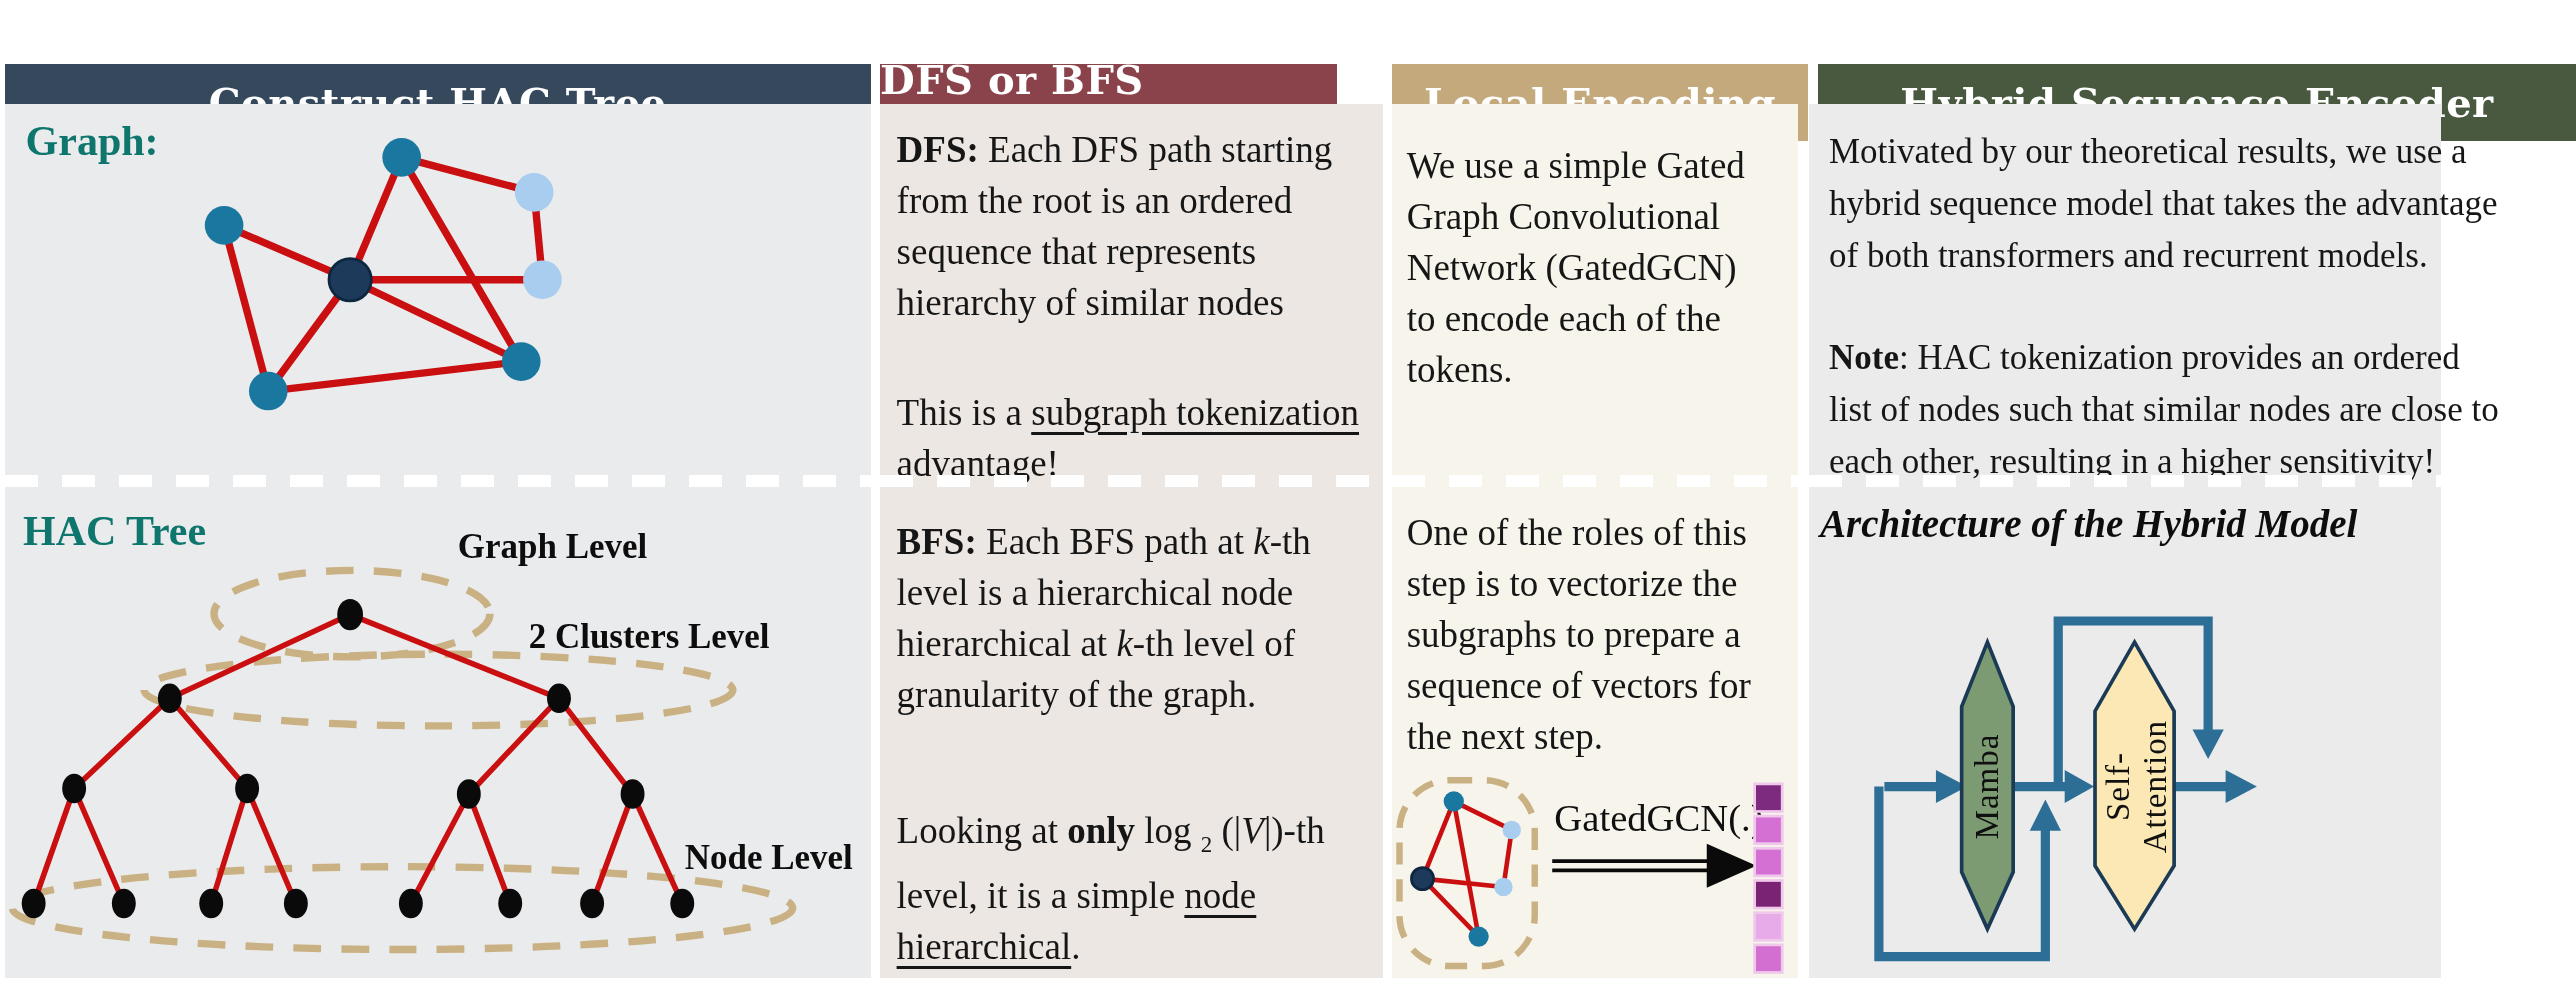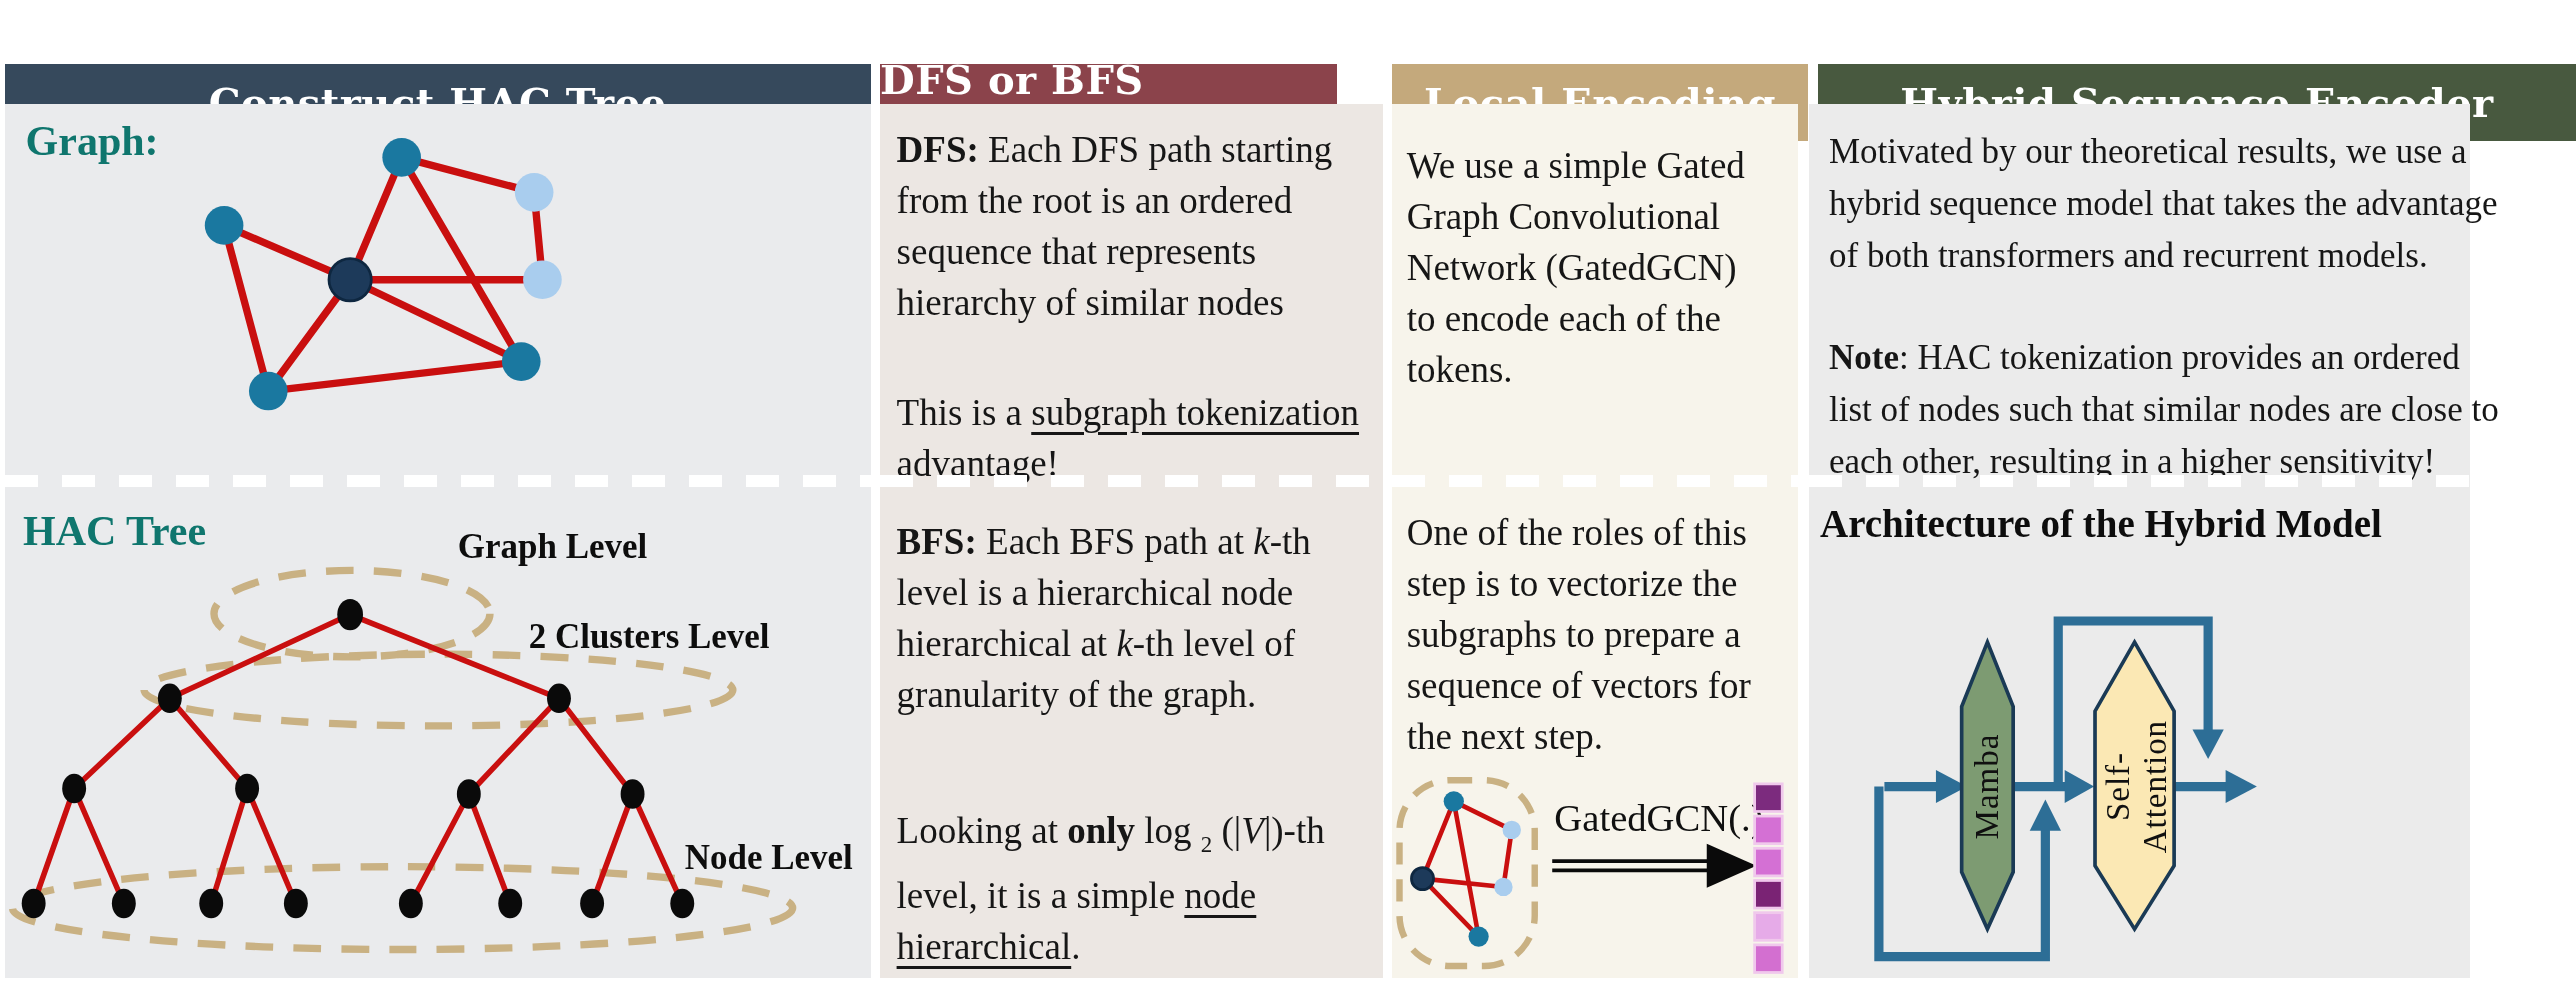--- a/index.html
+++ b/index.html
@@ -15,21 +15,21 @@
   .hdr{position:absolute;top:22px;height:77px;display:flex;align-items:center;justify-content:center;margin-top:42px;}
   .hdr span{font-family:"DejaVu Serif", serif;font-weight:bold;font-size:40px;color:#ffffff;letter-spacing:0.5px;}
   #hdr1{left:4.6px;width:866px;background:var(--header-navy);}
   #hdr2{left:880px;width:457px;background:var(--header-maroon);}
   #hdr3{left:1392px;width:416px;background:var(--header-tan);}
   #hdr4{left:1818px;width:758px;background:var(--header-green);}
   .panel{position:absolute;top:104px;height:874px;}
   #panel1{left:4.6px;width:866px;background:var(--panel1);}
   #panel2{left:880px;width:503px;background:var(--panel2);}
   #panel3{left:1392px;width:406px;background:var(--panel3);}
-  #panel4{left:1809px;width:632px;background:var(--panel4);padding-left:29px;}
+  #panel4{left:1809px;width:632px;background:var(--panel4);}
   .dashsep{position:absolute;top:371px;left:0;width:100%;height:12px;
     background:repeating-linear-gradient(90deg,#ffffff 0 33px, rgba(0,0,0,0) 33px 57px);}
   .biglabel{position:absolute;font-family:"Liberation Serif", serif;font-weight:bold;font-size:42px;color:#0f766e;}
   .rich{position:absolute;font-size:37px;line-height:51px;color:#161616;}
   .rich .ln{white-space:nowrap;}
   .rich-sm{font-size:35px;line-height:52px;}
   .sg-b{font-weight:bold;}
   .sg-i{font-style:italic;}
   .sg-u{text-decoration:underline;text-decoration-thickness:2.8px;text-underline-offset:7.4px;}
   .sg-sub{font-size:62%;vertical-align:-18%;}
@@ -220,21 +220,21 @@
     <div class="rich rich-sm" style="left:20px;top:22px;">
         <div class="ln"><span>Motivated by our theoretical results, we use a</span></div>
         <div class="ln"><span>hybrid sequence model that takes the advantage</span></div>
         <div class="ln"><span>of both transformers and recurrent models.</span></div>
       </div>
     <div class="rich rich-sm" style="left:20px;top:228px;">
         <div class="ln"><span class="sg-b">Note</span><span>: HAC tokenization provides an ordered</span></div>
         <div class="ln"><span>list of nodes such that similar nodes are close to</span></div>
         <div class="ln"><span>each other, resulting in a higher sensitivity!</span></div>
       </div>
-    <div class="archheading" style="left:11px;top:397px;">Architecture of the Hybrid Model</div>
+    <div class="archheading" style="left:11px;top:397px;font-style:italic;">Architecture of the Hybrid Model</div>
 
     <svg width="767" height="874" viewBox="0 0 834 950">
       <g>
 
         <line class="bluearrow" x1="82" y1="742" x2="140" y2="742"></line>
         <polygon class="bluehead" points="138,724 138,760 172,742"></polygon>
 
         <polyline class="bluearrow" points="76,742 76,927 257,927 257,788"></polyline>
         <polygon class="bluehead" points="240,790 274,790 257,756"></polygon>
 

